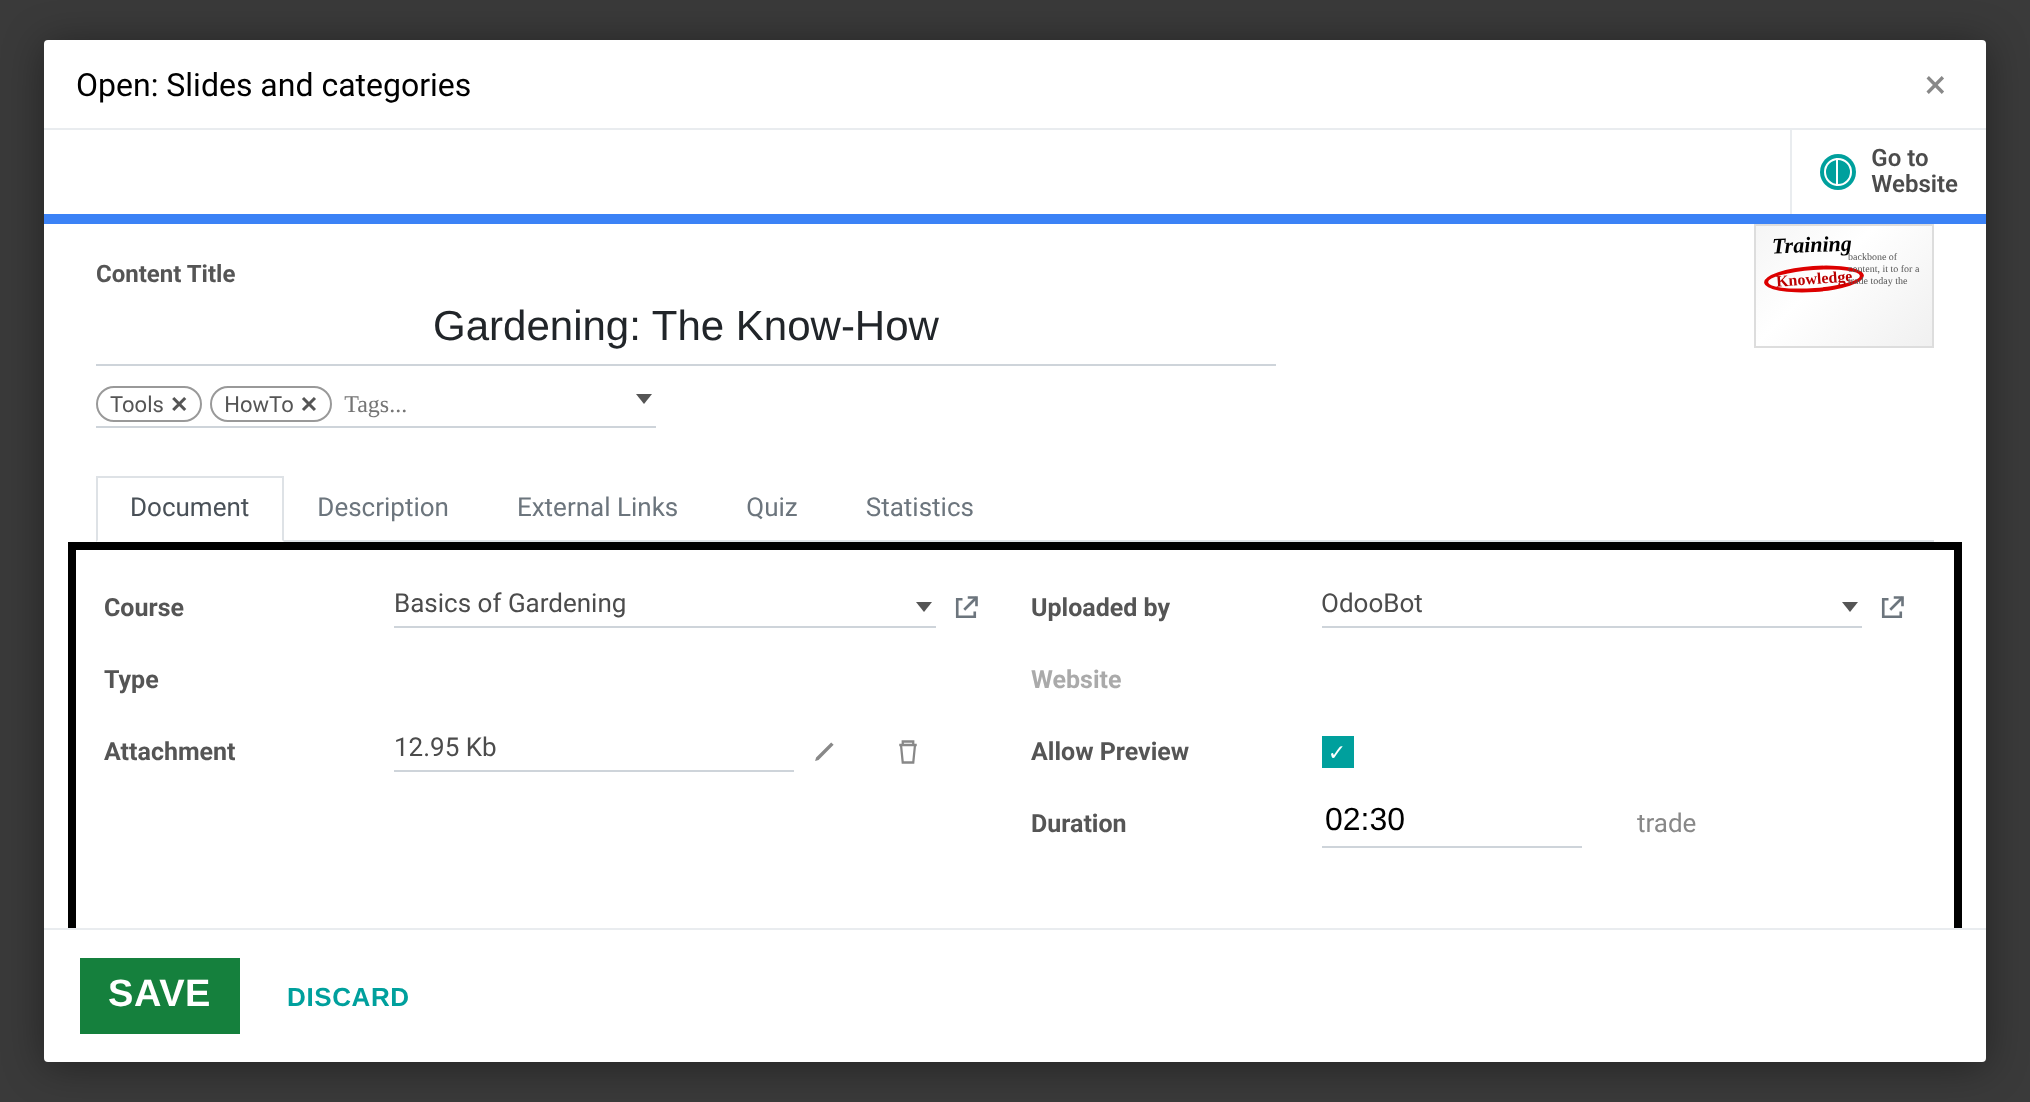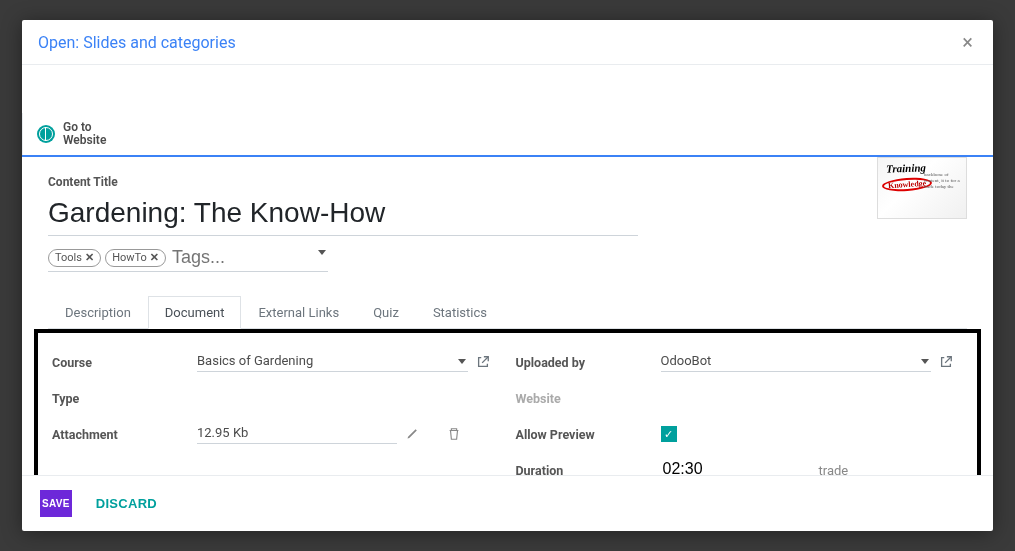--- a/index.html
+++ b/index.html
@@ -33,38 +33,37 @@
   }
   .modal-header {
     display: flex;
     align-items: center;
     justify-content: space-between;
     padding: 12px 20px 12px 16px;
     border-bottom: 1px solid #e9ecef;
   }
   .modal-title {
     font-size: 16px;
-    color: #3b82f6;
+    color: #000000;
   }
   .modal-close {
     font-size: 20px;
     color: #888;
     cursor: pointer;
     line-height: 1;
   }
   .modal-body {
     flex: 1;
     overflow: auto;
     position: relative;
   }
   .go-website-row {
     display: flex;
-    justify-content: flex-start;
-    border-bottom: 2px solid #3b82f6;
-    margin-top: 48px;
+    justify-content: flex-end;
+    border-bottom: 5px solid #3b82f6;
   }
   .go-website {
     display: flex;
     align-items: center;
     gap: 8px;
     padding: 8px 14px;
     border-left: 1px solid #e9ecef;
     cursor: pointer;
     font-weight: 600;
     color: #4c4c4c;
@@ -120,28 +119,29 @@
     font-size: 5px; color: #555; line-height: 1.2;
     width: 40px;
   }
   .label-small {
     font-size: 12px;
     font-weight: 700;
     color: #555;
   }
   .title-input {
     width: 590px;
-    font-size: 28px;
+    font-size: 21px;
     color: #212529;
     border: none;
     border-bottom: 1px solid #ced4da;
     padding: 4px 0 6px 0;
     margin-top: 4px;
     outline: none;
     background: transparent;
+    text-align: center;
   }
   .tags-row {
     margin-top: 10px;
     width: 280px;
     border-bottom: 1px solid #ced4da;
     display: flex;
     align-items: center;
     gap: 4px;
     padding-bottom: 2px;
     position: relative;
@@ -153,22 +153,23 @@
     font-size: 11px;
     color: #555;
     display: flex;
     align-items: center;
     gap: 3px;
     height: 18px;
     background: #fff;
   }
   .tag-x { font-weight: bold; cursor: pointer; }
   .tags-row input {
-    border: none; outline: none; font-size: 18px; color: #737373; flex: 1;
+    border: none; outline: none; font-size: 12px; color: #737373; flex: 1;
     background: transparent;
+    font-family: Liberation Serif, serif;
   }
   .tags-caret {
     position: absolute; right: 2px; top: 4px;
     width: 0; height: 0;
     border-left: 4px solid transparent;
     border-right: 4px solid transparent;
     border-top: 5px solid #555;
     cursor: pointer;
   }
   .tabs {
@@ -262,25 +263,25 @@
     background: transparent;
   }
   .modal-footer {
     border-top: 1px solid #e9ecef;
     padding: 14px 18px;
     display: flex;
     gap: 18px;
     align-items: center;
   }
   .btn-save {
-    background: #6d28d9;
+    background: #15803d;
     color: #fff;
     border: none;
-    padding: 8px 2px;
-    font-size: 10px;
+    padding: 8px 14px;
+    font-size: 19px;
     font-weight: 700;
     letter-spacing: 0.3px;
     cursor: pointer;
   }
   .btn-discard {
     background: none;
     border: none;
     color: #00a09d;
     font-size: 13px;
     font-weight: 700;
@@ -328,22 +329,22 @@
         </span>
         <span class="tag-chip">
           <span>HowTo</span>
           <span class="tag-x">✕</span>
         </span>
         <input placeholder="Tags..." style="">
         <span class="tags-caret"></span>
       </div>
 
       <div class="tabs">
+        <div class="tab active">Document</div>
         <div class="tab">Description</div>
-        <div class="tab active">Document</div>
         <div class="tab">External Links</div>
         <div class="tab">Quiz</div>
         <div class="tab">Statistics</div>
       </div>
     </div>
 
     <div class="form-highlight">
 
       <div class="form-col">
 

